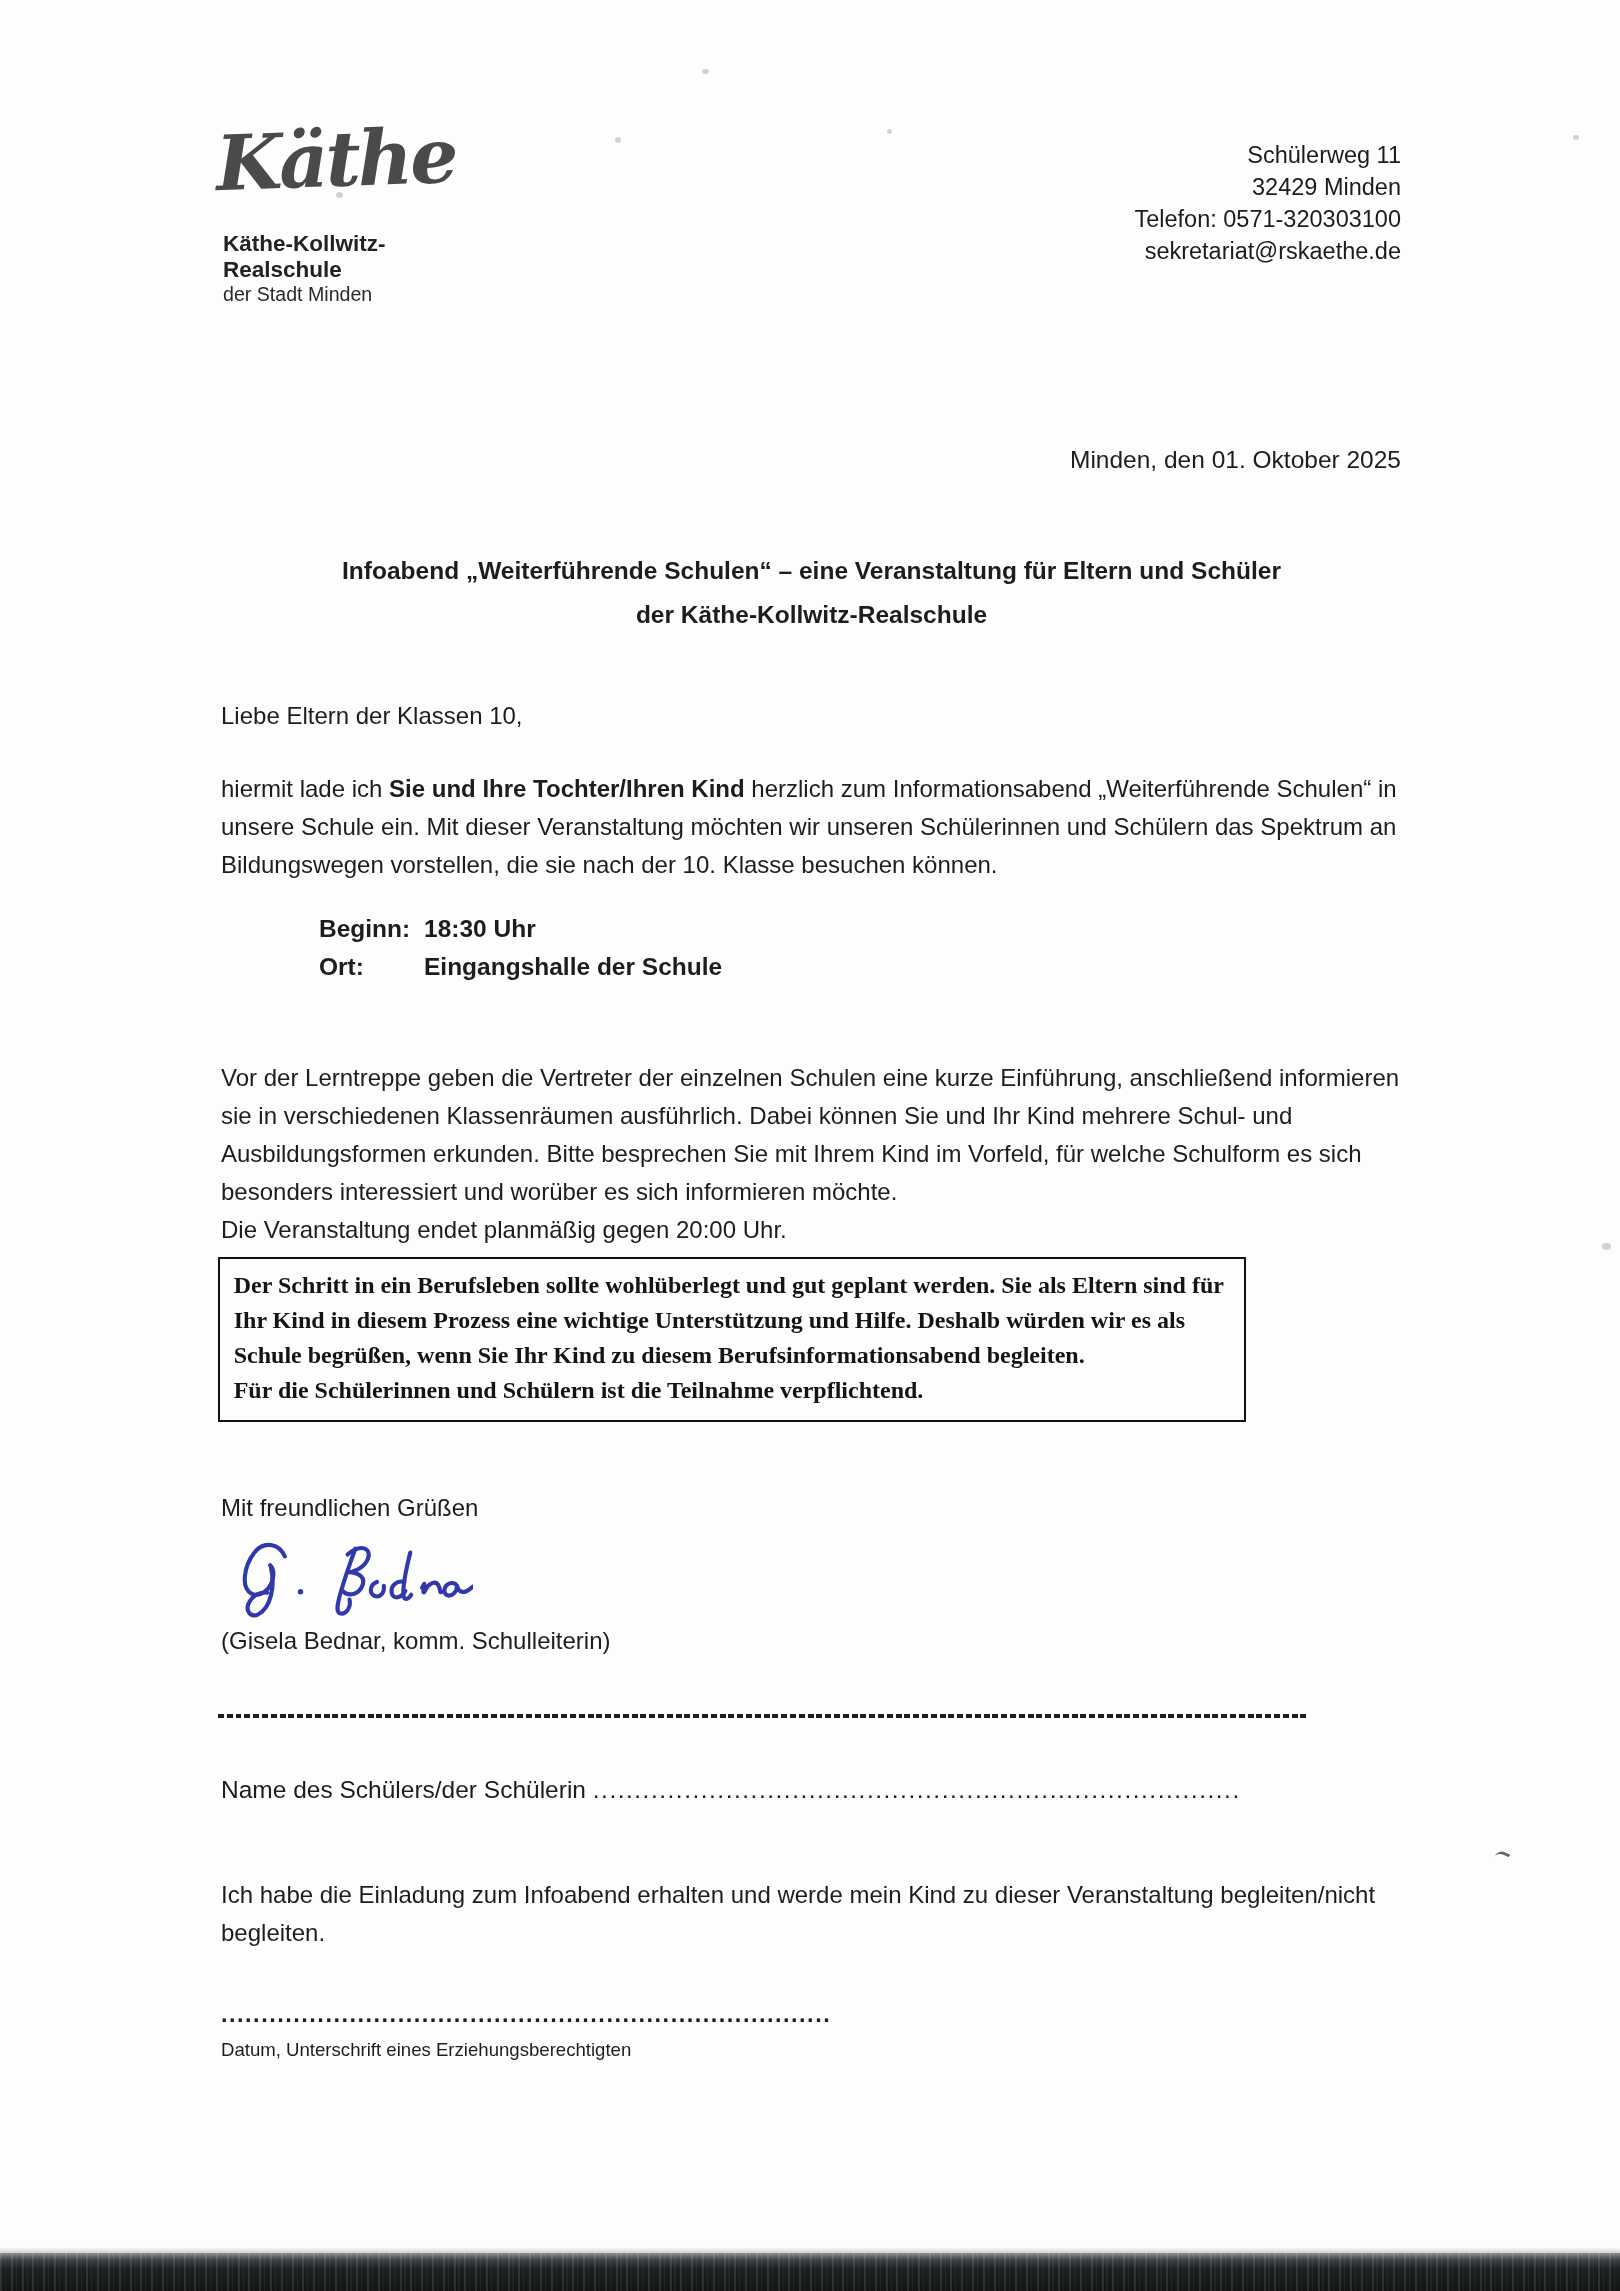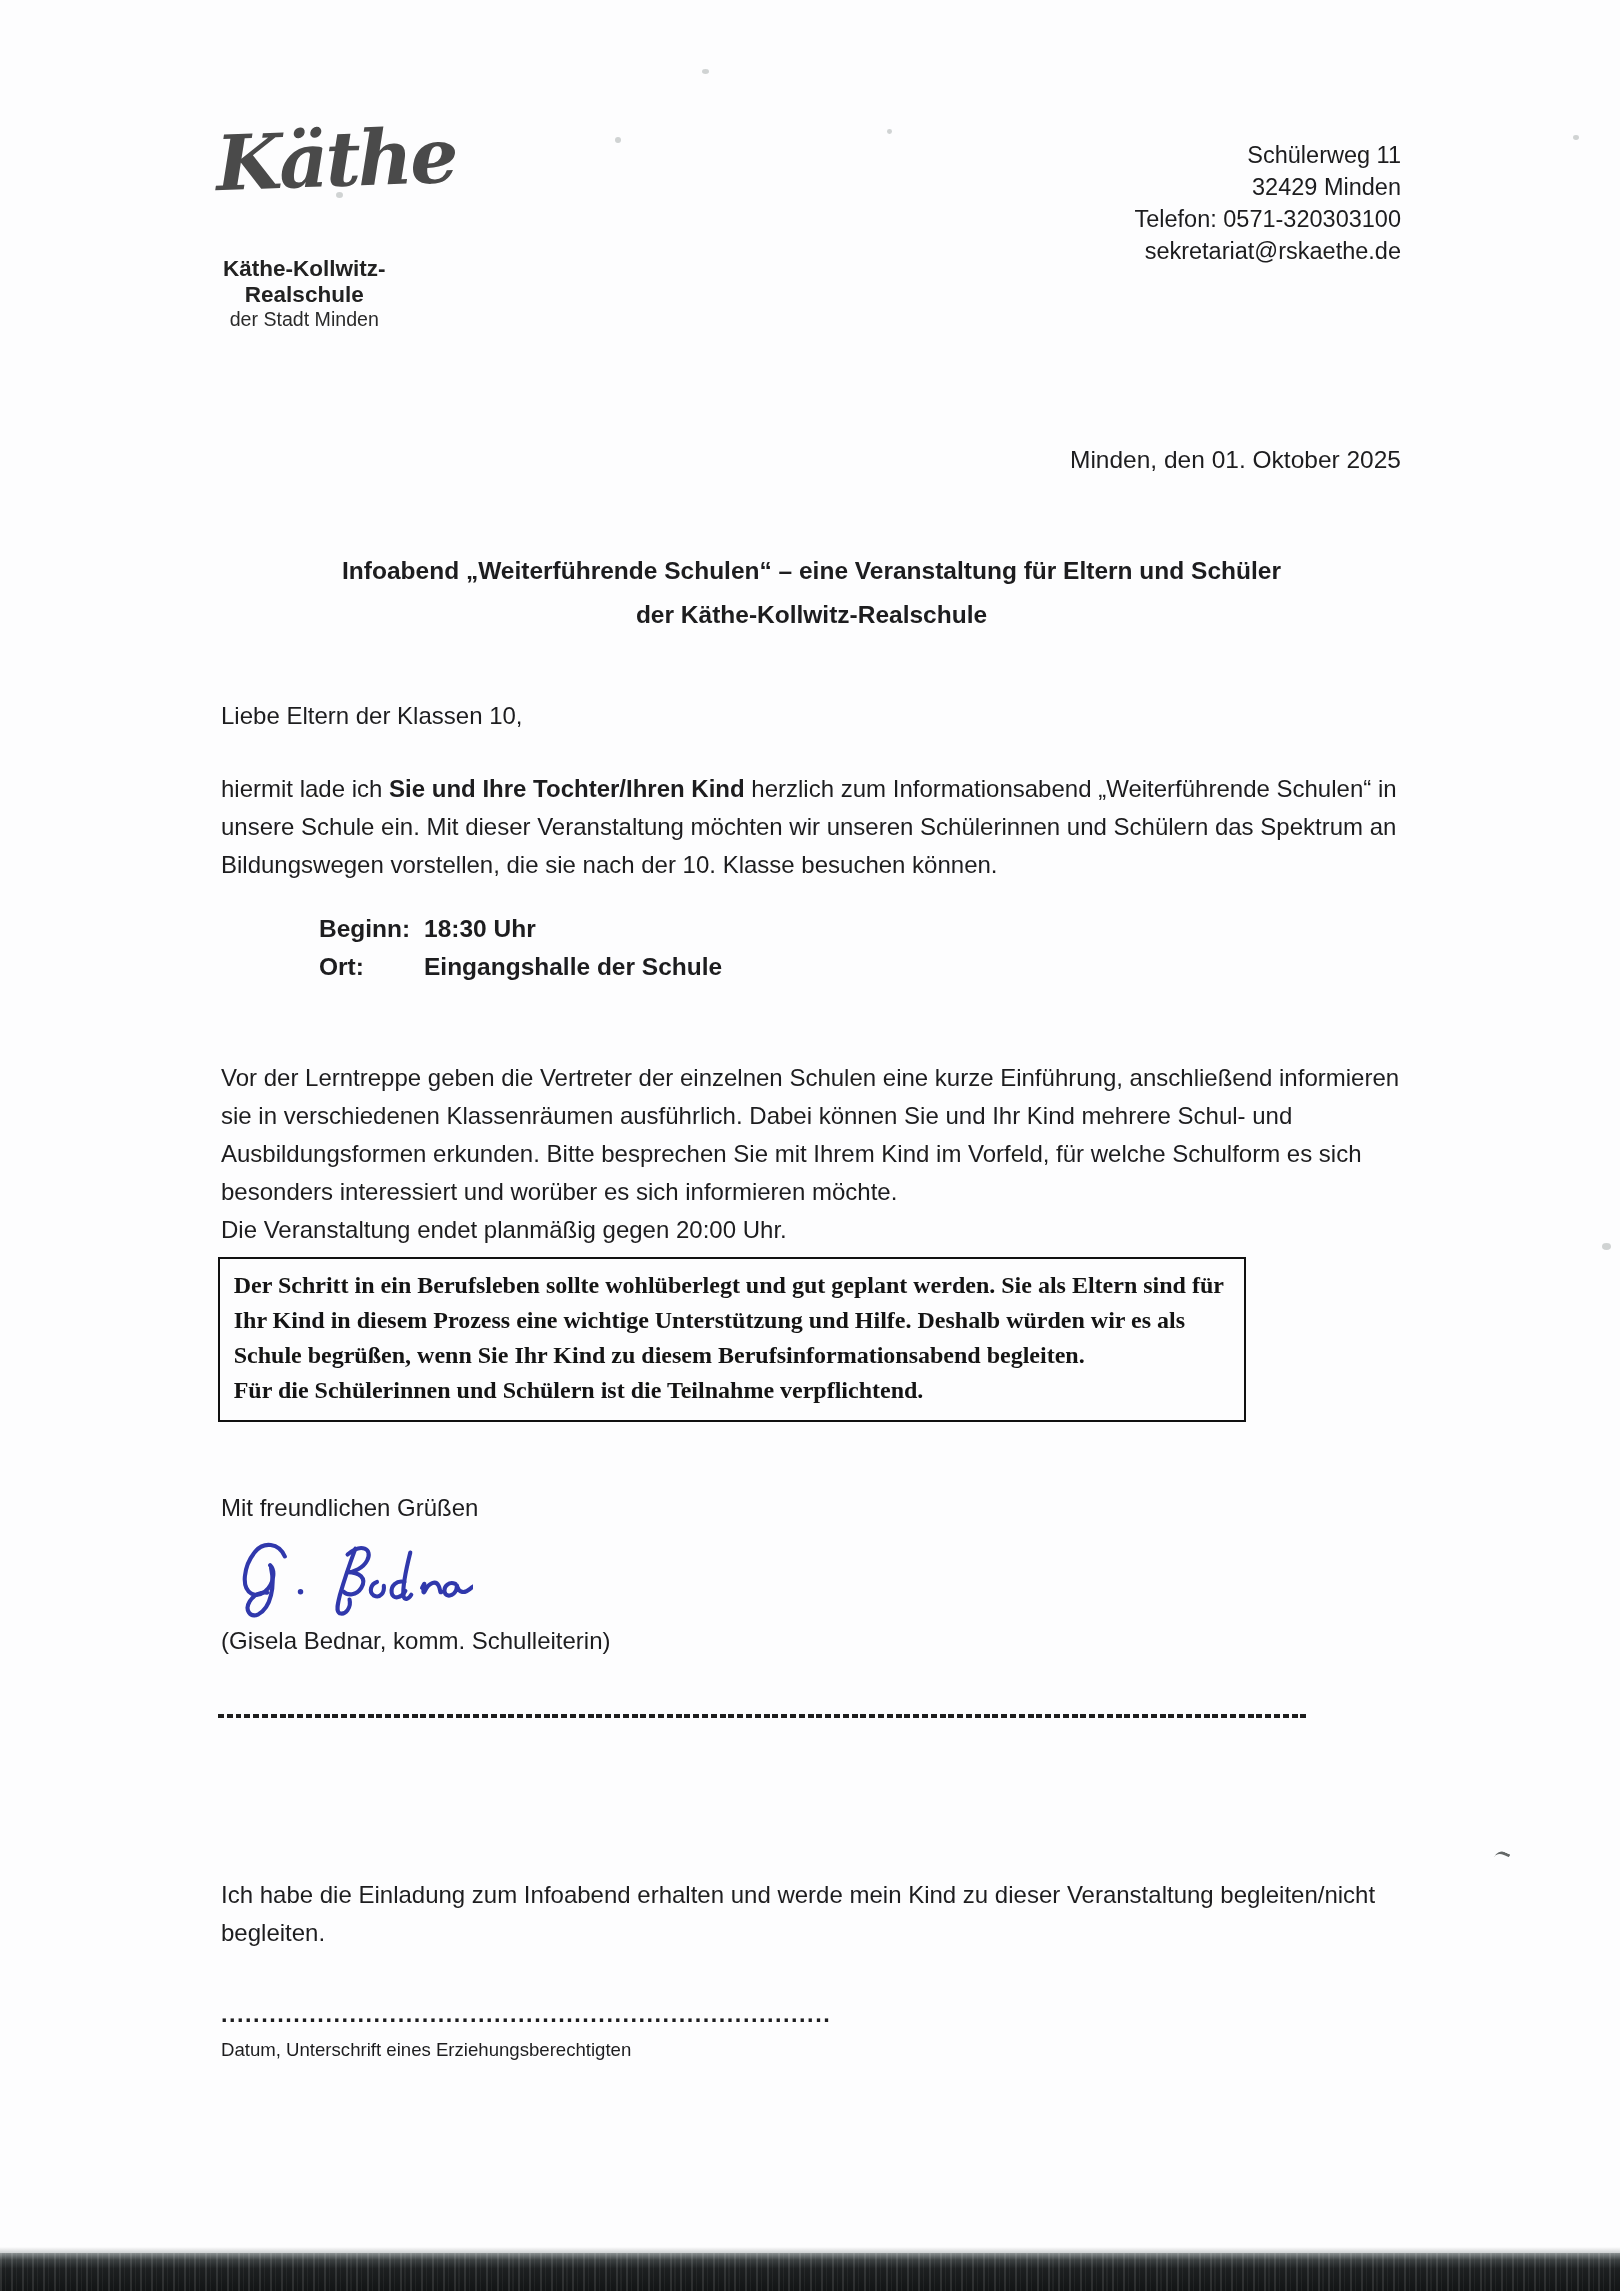--- a/index.html
+++ b/index.html
@@ -14,21 +14,21 @@
   }
   
   .logo-script{
     position:absolute;left:216px;top:122px;
     font-family:"DejaVu Serif",serif;
     font-style:italic;font-weight:600;
     font-size:76px;line-height:1;
     letter-spacing:-2.9px;color:#4a4a4a;
     transform:rotate(-2deg);
   }
-  .logo-block{position:absolute;left:223px;top:256px;line-height:25.5px;text-align:center;}
+  .logo-block{position:absolute;left:223px;top:231px;line-height:25.5px;}
   .logo-line-bold{font-weight:bold;font-size:22.5px;color:#222;}
   .logo-line-reg{font-size:19.6px;color:#2a2a2a;}
   .contact-block{
     position:absolute;right:219px;top:139px;
     text-align:right;font-size:23.5px;line-height:32px;color:#1c1c1e;
   }
   
   .dateline{position:absolute;right:219px;top:446px;font-size:24.5px;}
   .title{
     position:absolute;left:221px;top:549px;width:1181px;
@@ -144,20 +144,21 @@
     <path d="M180,52 C172,50 166,56 167,63 C168,70 177,69 181,61"></path>
     <path d="M186,22 C182,38 178,56 179,66 C180,71 184,70 187,65"></path>
     <path d="M198,58 C200,54 201,52 200,56 C199,61 199,65 201,61 C205,53 212,50 215,56 C217,60 216,64 218,62"></path>
     <path d="M232,54 C226,51 220,56 221,62 C222,68 230,67 233,60 C234,56 233,54 234,57 C236,63 241,64 247,59 C252,55 256,54 254,56"></path>
   </svg>
 
   <div class="signed-by">(Gisela Bednar, komm. Schulleiterin)</div>
 
   <div class="dash-sep"></div>
 
+  <div class="name-line"><span>Name des Schülers/der Schülerin </span><span class="dots">..............................................................................</span></div>
 
   <div class="para statement">Ich habe die Einladung zum Infoabend erhalten und werde mein Kind zu dieser Veranstaltung begleiten/nicht begleiten.</div>
 
   <div class="datum-dots dots">............................................................................</div>
   <div class="datum-caption">Datum, Unterschrift eines Erziehungsberechtigten</div>
 
   <div class="speck" style="left:702px;top:69px;width:6.9px;height:4.9px;"></div>
   <div class="speck" style="left:615px;top:137px;width:5.9px;height:5.9px;"></div>
   <div class="speck" style="left:336px;top:192px;width:6.9px;height:5.9px;"></div>
   <div class="speck" style="left:887px;top:129px;width:4.9px;height:4.9px;"></div>

